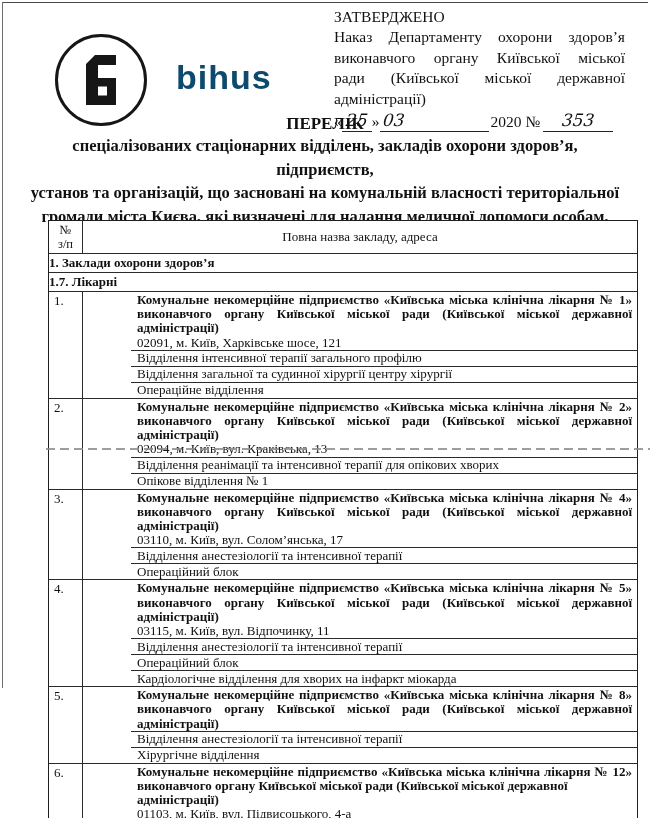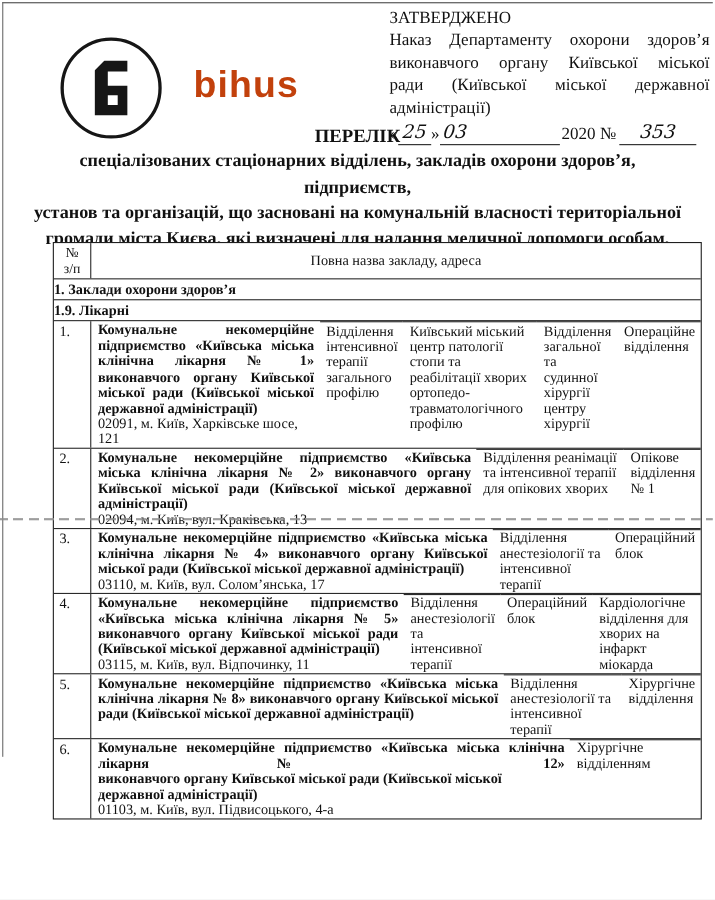--- a/index.html
+++ b/index.html
@@ -6,24 +6,24 @@
   .page{position:relative;width:650px;height:818px;background:#ffffff;overflow:hidden;
         font-family:"Liberation Serif",serif;color:#111;}
   
   .edge-top{position:absolute;left:2px;top:2px;width:646px;height:1.3px;background:#4a4a4a;}
   .edge-left{position:absolute;left:2px;top:2px;width:1.3px;height:686px;background:#6b6b6b;}
 
   
   .logo-circle{position:absolute;left:55px;top:34px;width:86px;height:86px;border:3.5px solid #161616;
                border-radius:50%;display:flex;align-items:center;justify-content:center;}
   .brand{position:absolute;left:176px;top:58px;font-family:"Liberation Sans",sans-serif;
-         font-weight:bold;font-size:34px;letter-spacing:1px;color:#c2410c;}
+         font-weight:bold;font-size:34px;letter-spacing:1px;color:#0c4a6e;}
 
   
-  .approval{position:absolute;left:354px;top:7px;width:291px;font-size:15.5px;line-height:20.4px;}
+  .approval{position:absolute;left:334px;top:7px;width:291px;font-size:15.5px;line-height:20.4px;}
   .appr-line{white-space:nowrap;}
   .just{white-space:normal;text-align:justify;text-align-last:justify;}
   .date-line{display:flex;align-items:flex-end;margin-top:2px;font-size:15.5px;}
   .u{display:inline-block;border-bottom:1.2px solid #222;}
   .hand{font-family:"DejaVu Serif",serif;font-style:italic;font-size:17px;line-height:15px;
         transform:skewX(-6deg);}
   .w-day{width:30px;text-align:center;}
   .w-month{width:106px;text-align:left;padding-left:3px;}
   .w-num{width:70px;text-align:center;}
   .yr{margin:0 3px 0 2px;white-space:nowrap;}
@@ -39,21 +39,21 @@
   .row{display:flex;}
   .c1{flex:0 0 34px;width:34px;border-right:1px solid #2a2a2a;box-sizing:border-box;}
   .thead{border-bottom:1px solid #2a2a2a;height:32px;}
   .thead .c1{font-size:12.5px;line-height:14px;padding-top:2px;text-align:center;}
   .head-name{flex:1;display:flex;align-items:center;justify-content:center;font-size:13px;}
   .sec{border-bottom:1px solid #2a2a2a;font-weight:bold;font-size:13px;
        height:18px;line-height:17.5px;}
   .group{border-bottom:1px solid #2a2a2a;}
   .group:last-child{border-bottom:none;}
   .gnum{font-size:13px;padding:1px 0 0 5px;text-align:left;}
-  .c2col{flex:1;display:flex;flex-direction:row;min-width:0;}
+  .c2col{flex:1;display:flex;flex-direction:column;min-width:0;margin-left:48px;}
   .main-cell{padding:1px 5px 0 6px;}
   .org{font-weight:bold;font-size:13px;line-height:14.2px;text-align:justify;}
   .org-stretch{font-weight:bold;font-size:13px;line-height:14.2px;text-align:justify;text-align-last:justify;}
   .org2{font-weight:bold;font-size:13px;line-height:14.2px;}
   .addr{font-size:13px;line-height:14.2px;position:relative;}
   .dept{border-top:1px solid #2a2a2a;padding:0.5px 5px 0.5px 6px;font-size:13px;line-height:14px;}
 
   
   .a-dash,.a-dash2,.a-bar1,.a-bar2{position:absolute;left:-91px;width:650px;pointer-events:none;z-index:5;}
   .a-dash{top:5.5px;height:1.8px;
@@ -103,31 +103,30 @@
 
   <div class="doc-table">
     <div class="row thead">
       <div class="c1">
         <div>№</div>
         <div>з/п</div>
       </div>
       <div class="head-name">Повна назва закладу, адреса</div>
     </div>
     <div class="sec">1. Заклади охорони здоров’я</div>
-    <div class="sec">1.9. Лікарні</div>
+    <div class="sec">1.7. Лікарні</div>
     <div id="groups">
         <div class="row group">
     <div class="c1 gnum">1.</div>
     <div class="c2col">
       <div class="main-cell">
         <div class="org">Комунальне некомерційне підприємство «Київська міська клінічна лікарня № 1» виконавчого органу Київської міської ради (Київської міської державної адміністрації)</div>
         <div class="addr">02091, м. Київ, Харківське шосе, 121</div>
       </div>
     <div class="dept">Відділення інтенсивної терапії загального профілю</div>
-            <div class="dept">Київський міський центр патології стопи та реабілітації хворих ортопедо-травматологічного профілю</div>
             <div class="dept">Відділення загальної та судинної хірургії центру хірургії</div>
             <div class="dept">Операційне відділення</div>
           </div>
   </div>
         <div class="row group">
     <div class="c1 gnum">2.</div>
     <div class="c2col">
       <div class="main-cell">
         <div class="org">Комунальне некомерційне підприємство «Київська міська клінічна лікарня № 2» виконавчого органу Київської міської ради (Київської міської державної адміністрації)</div>
         <div class="addr">02094, м. Київ, вул. Краківська, 13<span class="a-dash"></span></div>

